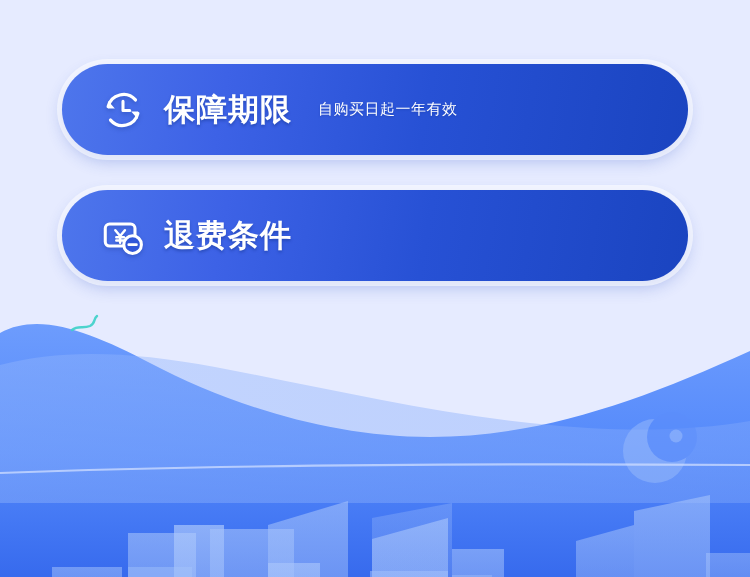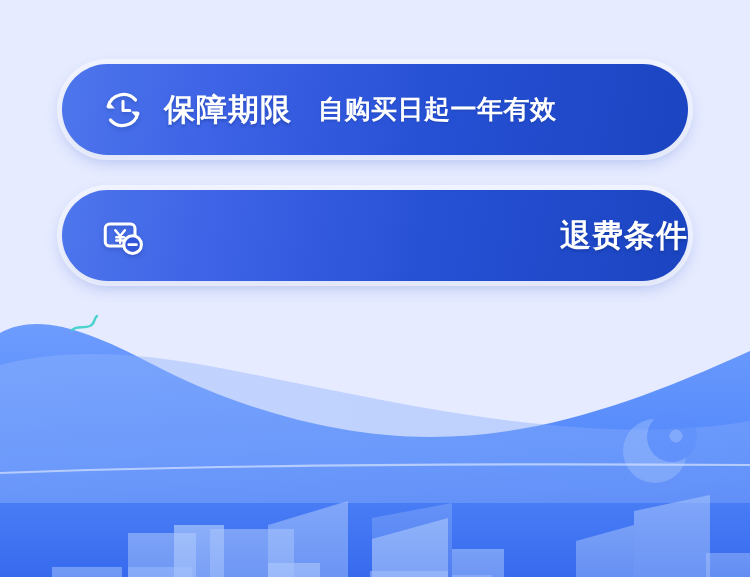--- a/index.html
+++ b/index.html
@@ -52,42 +52,42 @@
     align-items: center;
     background: linear-gradient(100deg, #4e76ec 0%, #3d62e6 26%, #2751d5 58%, #1a44c0 100%);
     box-shadow:
       0 0 0 5px rgba(255, 255, 255, 0.55),
       0 6px 16px rgba(46, 84, 196, 0.30);
     box-sizing: border-box;
     padding-left: 38px;
   }
 
   .info-card.card-1 { top: 31px; }
-  .info-card.card-2 { top: 157px; justify-content: space-between; }
+  .info-card.card-2 { top: 157px; }
 
   .card-icon {
     width: 46px;
     height: 46px;
     flex: 0 0 46px;
     margin-right: 18px;
     filter: drop-shadow(0 2px 2px rgba(10, 40, 120, 0.28));
   }
 
   .card-title {
     font-size: 31px;
     font-weight: bold;
     color: #ffffff;
     letter-spacing: 1px;
     white-space: nowrap;
     text-shadow: 0 2px 3px rgba(12, 42, 124, 0.40);
   }
 
   .card-subtitle {
-    font-size: 26px;
-    font-weight: bold;
+    font-size: 15px;
+    font-weight: normal;
     color: #ffffff;
     white-space: nowrap;
     margin-left: 26px;
     letter-spacing: 0.5px;
     text-shadow: 0 1px 2px rgba(12, 42, 124, 0.30);
   }
 
   .card-2 .card-subtitle { margin-left: 20px; }
 </style>
 </head>

